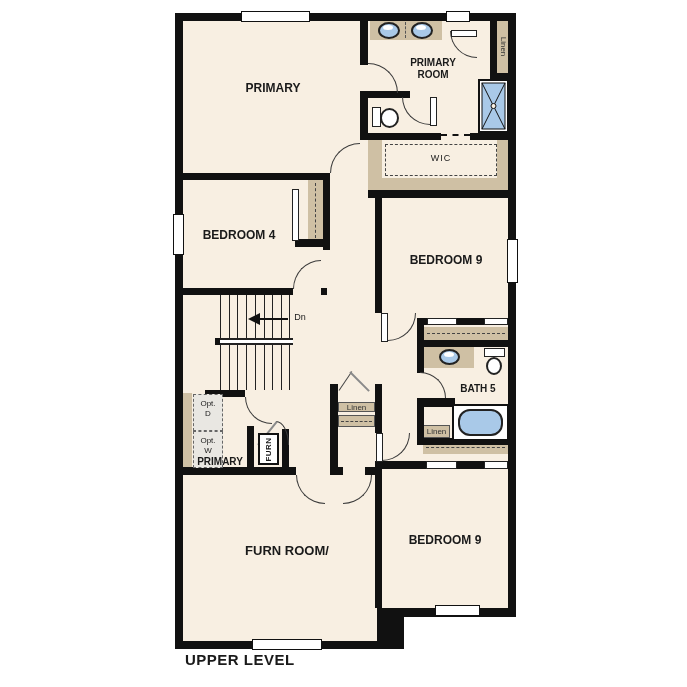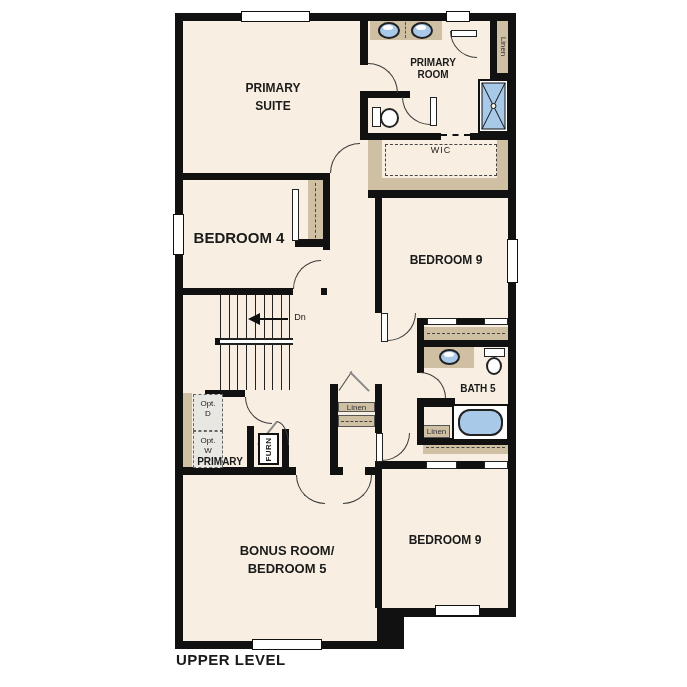--- a/index.html
+++ b/index.html
@@ -25,21 +25,21 @@
   .flight{background:repeating-linear-gradient(to right,#222 0 1px,transparent 1px 8.75px);}
   .stairbox{border-left:1px solid #222;border-right:1px solid #222;}
   .rail{background:#fff;border-top:2px solid #222;border-bottom:2px solid #222;}
   .oval{border-radius:50%;background:var(--fixture-blue);border:2px solid #222;}
   .oval .hl{position:absolute;left:3px;top:1px;width:10px;height:5px;background:#fff;border-radius:50%;}
   .toilet-tank{background:#fff;border:1px solid #222;}
   .toilet-bowl{background:#fff;border:2px solid #222;border-radius:50%;}
   .gbox{background:var(--appliance-gray);border:1px dashed #666;font-size:8px;text-align:center;line-height:1.25;padding-top:4px;}
   .white-mask{background:var(--background);}
   .diag{transform-origin:left center;}
-  .title{position:absolute;left:176px;top:651px;font-size:15px;font-weight:bold;letter-spacing:.5px;}
+  .title{position:absolute;left:185px;top:651px;font-size:15px;font-weight:bold;letter-spacing:.5px;}
 </style>
 </head>
 <body>
 
 <div class="plan">
 
   <div class="tan" style="left:195px;top:8px;width:72px;height:19px;"></div>
   <div class="tan" style="left:322px;top:8px;width:11px;height:52px;"></div>
   <div class="tan" style="left:193px;top:127px;width:14px;height:50px;"></div>
   <div class="tan" style="left:193px;top:165px;width:140px;height:12px;"></div>
@@ -178,34 +178,32 @@
   <div class="gbox" style="left:18px;top:418px;width:30px;height:37px;">
     <span style="position:static;display:block;">Opt.</span>
     <span style="position:static;display:block;">W</span>
   </div>
   <div style="left:83px;top:420px;width:21px;height:32px;background:#fff;border:2px solid #111;display:flex;align-items:center;justify-content:center;">
     <span style="position:static;font-size:8px;font-weight:bold;transform:rotate(-90deg);letter-spacing:.5px;">FURN</span>
   </div>
 
   <div class="lbl" style="left:28px;top:66px;width:140px;font-size:12px;line-height:18px;">
     <span style="position:static;display:block;">PRIMARY</span>
-    <span style="position:static;display:block;">SUITE</span>
   </div>
   <div class="lbl" style="left:198px;top:44px;width:120px;font-size:10px;line-height:12px;">
     <span style="position:static;display:block;">PRIMARY</span>
     <span style="position:static;display:block;">ROOM</span>
   </div>
-  <div class="lbl lite" style="left:216px;top:132px;width:100px;font-size:9px;letter-spacing:1px;">WIC</div>
-  <div class="lbl" style="left:8px;top:215px;width:112px;font-size:15px;">BEDROOM 4</div>
+  <div class="lbl lite" style="left:216px;top:140px;width:100px;font-size:9px;letter-spacing:1px;">WIC</div>
+  <div class="lbl" style="left:8px;top:215px;width:112px;font-size:12px;">BEDROOM 4</div>
   <div class="lbl" style="left:211px;top:240px;width:120px;font-size:12px;">BEDROOM 9</div>
   <div class="lbl" style="left:263px;top:369px;width:80px;font-size:10px;">BATH 5</div>
   <div class="lbl" style="left:210px;top:520px;width:120px;font-size:12px;">BEDROOM 9</div>
   <div class="lbl" style="left:37px;top:529px;width:150px;font-size:13px;line-height:18px;">
-    <span style="position:static;display:block;">BONUS ROOM/</span>
-    <span style="position:static;display:block;">BEDROOM 5</span>
+    <span style="position:static;display:block;">FURN ROOM/</span>
   </div>
   <div class="lbl" style="left:13px;top:442px;width:64px;font-size:10px;">PRIMARY</div>
 
   <div class="lbl lite" style="left:305px;top:28px;width:44px;height:11px;font-size:8px;transform:rotate(90deg);color:#333;">Linen</div>
   <div class="lbl lite" style="left:163px;top:390px;width:37px;font-size:8px;color:#333;">Linen</div>
   <div class="lbl lite" style="left:248px;top:414px;width:27px;font-size:8px;color:#333;">Linen</div>
 </div>
 
 <div class="title">UPPER LEVEL</div>
 

